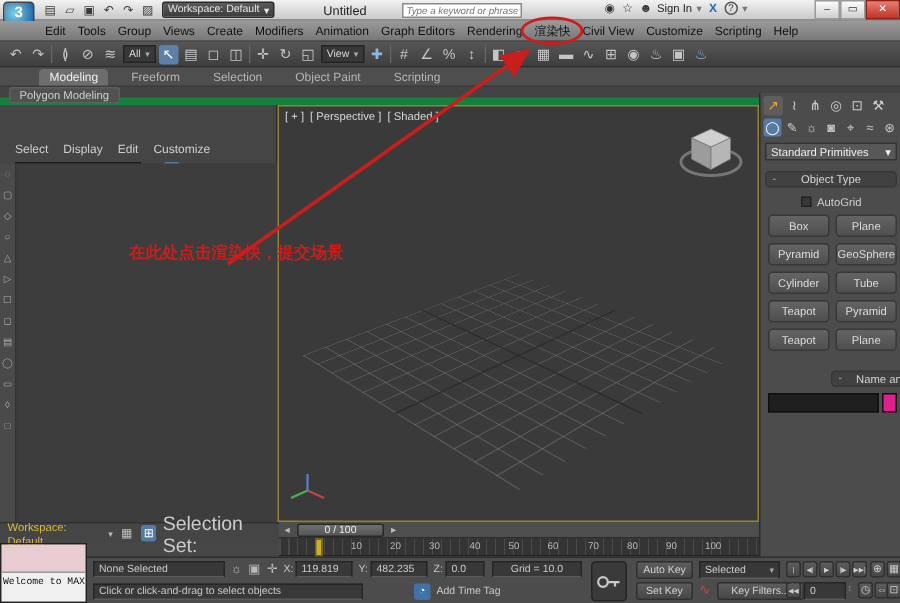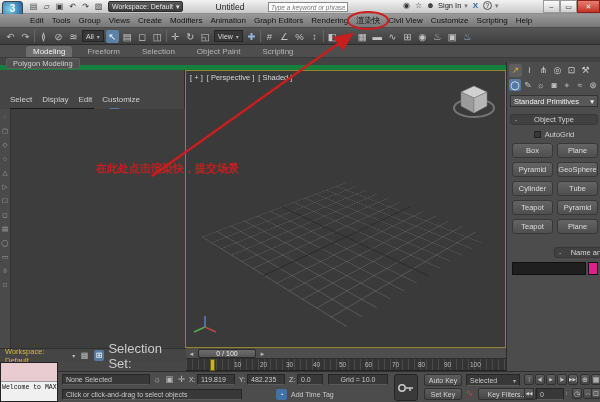--- a/index.html
+++ b/index.html
@@ -162,21 +162,21 @@
   .pb { position:absolute; width:10px; height:11px; background:linear-gradient(#5d5d5d,#474747);
     border:1px solid #303030; border-radius:2px; color:#cfcfcf; font-size:4.5px; text-align:center; line-height:10px; }
   #keybtn { position:absolute; left:394px; top:2px; width:24px; height:27px; background:#3a3a3a;
     border:1px solid #242424; border-radius:3px; display:flex; align-items:center; justify-content:center; }
   .ttico { position:absolute; width:11px; height:11px; background:#3f72a8; border-radius:2px; color:#fff;
     font-size:7px; text-align:center; line-height:11px; }
   .waveico { position:absolute; color:#cc4444; font-size:9px; }
 
   
   #arrowsvg { position:absolute; left:0; top:0; z-index:50; pointer-events:none; }
-  #anno-text { position:absolute; left:96px; top:161px; z-index:51; color:#c81e1e; font-size:11px;
+  #anno-text { position:absolute; left:86px; top:161px; z-index:51; color:#c81e1e; font-size:11px;
     font-weight:bold; white-space:nowrap;text-align:center; }
 </style>
 </head>
 <body>
 
 <div id="app">
 
   <div id="titlebar" class="abs">
     <div id="logo">
       <span style="margin-top:1px;">3</span>

